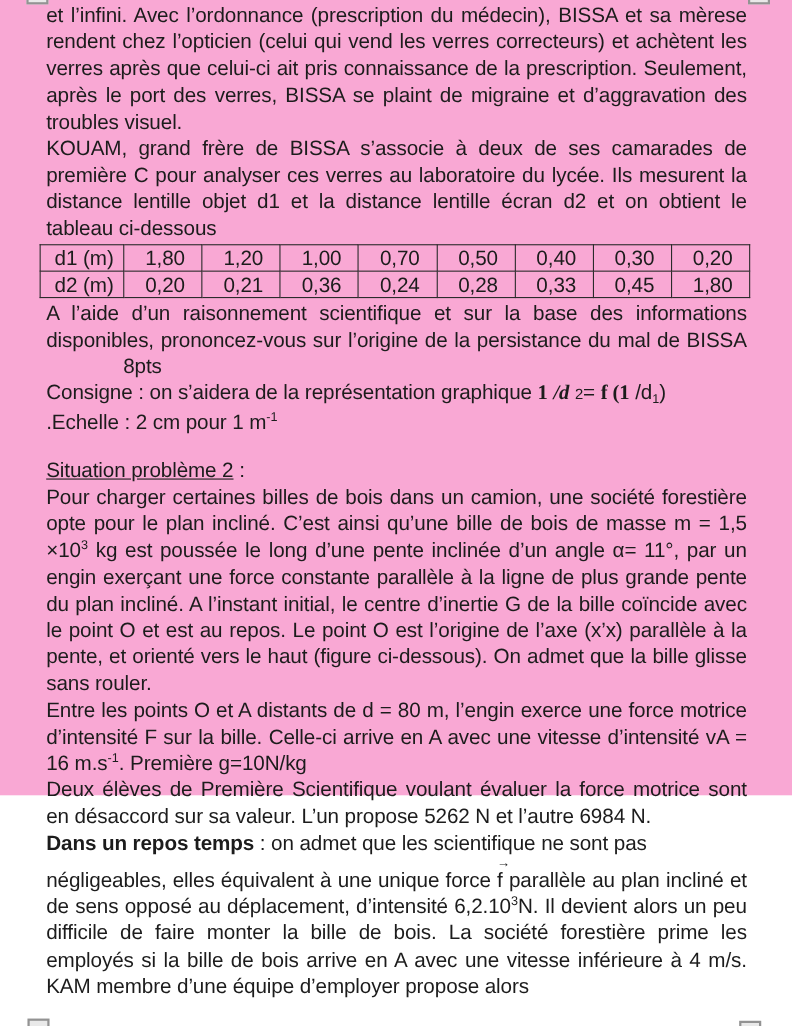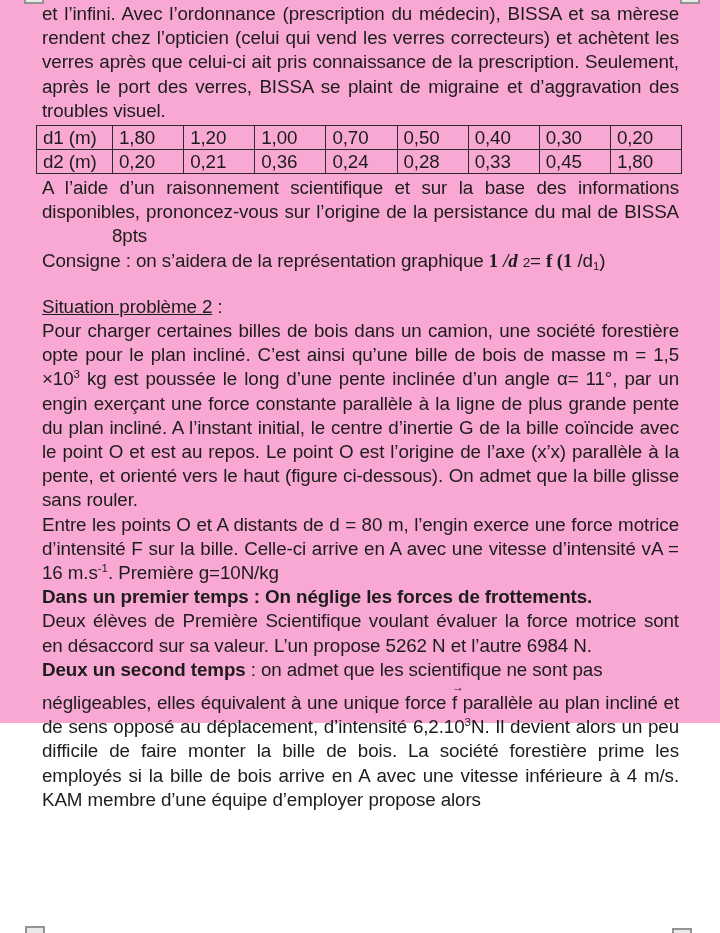--- a/index.html
+++ b/index.html
@@ -24,21 +24,21 @@
   
   .data-table{
     border-collapse:collapse;table-layout:fixed;
     width:646px;margin:2px 0 2px -6px;
     font-size:18.8px;
   }
   .data-table td{
     border:1.5px solid #2b2b2b;
     height:23px;line-height:23px;
     padding:0 2px 0 6px;
-    text-align:left;white-space:nowrap;overflow:hidden;
+    text-align:center;white-space:nowrap;overflow:hidden;
   }
   .col-label{width:76px;}
 
   
   .seg-n{}
   .seg-b{font-weight:bold;}
   .seg-bs{font-family:"Liberation Serif","DejaVu Serif",serif;font-weight:bold;}
   .seg-bis{font-family:"Liberation Serif","DejaVu Serif",serif;font-weight:bold;font-style:italic;}
   .seg-sm{font-size:13.5px;}
   .seg-sup{font-size:11.5px;vertical-align:7px;line-height:0;letter-spacing:0;}
@@ -66,20 +66,21 @@
 
   <div class="handle tl"></div>
   <div class="handle tr"></div>
   <div class="handle bl"></div>
   <div class="handle br"></div>
 
   <div class="content">
 
     <p class="para">et l’infini. Avec l’ordonnance (prescription du médecin), BISSA et sa mèrese rendent chez l’opticien (celui qui vend les verres correcteurs) et achètent les verres après que celui-ci ait pris connaissance de la prescription. Seulement, après le port des verres, BISSA se plaint de migraine et d’aggravation des troubles visuel.</p>
 
+    <p class="para">KOUAM, grand frère de BISSA s’associe à deux de ses camarades de première C pour analyser ces verres au laboratoire du lycée. Ils mesurent la distance lentille objet d1 et la distance lentille écran d2 et on obtient le tableau ci-dessous</p>
 
     <table class="data-table">
       <colgroup>
         <col class="col-label">
           <col>
           <col>
           <col>
           <col>
           <col>
           <col>
@@ -109,29 +110,29 @@
           <td>0,45</td>
           <td>1,80</td>
         </tr>
       </tbody>
     </table>
 
     <p class="para"><span class="seg-n">A l’aide d’un raisonnement scientifique et sur la base des informations disponibles, prononcez-vous sur l’origine de la persistance du mal de BISSA</span><span class="seg-n" style="display: inline-block; width: 70px;"></span><span class="seg-n">8pts</span></p>
 
     <p class="para"><span class="seg-n">Consigne : on s’aidera de la représentation graphique </span><span class="seg-bs">1</span><span class="seg-n"> </span><span class="seg-bis">/d</span><span class="seg-n"> </span><span class="seg-sm">2</span><span class="seg-n">= </span><span class="seg-bs">f</span><span class="seg-bs"> (</span><span class="seg-bs">1</span><span class="seg-n"> /d</span><span class="seg-sub">1</span><span class="seg-n">)</span></p>
 
+    <p class="para"><span class="seg-n">.Echelle : 2 cm pour 1 m</span><span class="seg-sup">-1</span></p>
 
     <p class="para heading"><span class="hl">Situation problème 2</span><span> :</span></p>
 
     <p class="para"><span class="seg-n">Pour charger certaines billes de bois dans un camion, une société forestière opte pour le plan incliné. C’est ainsi qu’une bille de bois de masse m = 1,5 ×10</span><span class="seg-sup">3</span><span class="seg-n"> kg est poussée le long d’une pente inclinée d’un angle α= 11°, par un engin exerçant une force constante parallèle à la ligne de plus grande pente du plan incliné. A l’instant initial, le centre d’inertie G de la bille coïncide avec le point O et est au repos. Le point O est l’origine de l’axe (x’x) parallèle à la pente, et orienté vers le haut (figure ci-dessous). On admet que la bille glisse sans rouler.</span></p>
 
     <p class="para"><span class="seg-n">Entre les points O et A distants de d = 80 m, l’engin exerce une force motrice d’intensité F sur la bille. Celle-ci arrive en A avec une vitesse d’intensité vA = 16 m.s</span><span class="seg-sup">-1</span><span class="seg-n">. Première g=10N/kg</span></p>
 
-    <p class="para bold">Dans un premier temps : On néglige les forces de frottements.</p>
 
     <p class="para">Deux élèves de Première Scientifique voulant évaluer la force motrice sont en désaccord sur sa valeur. L’un propose 5262 N et l’autre 6984 N.</p>
 
-    <p class="para"><span class="seg-b">Deux un second temps</span><span class="seg-n"> : on admet que les scientifique ne sont pas</span></p>
+    <p class="para"><span class="seg-b">Dans un repos temps</span><span class="seg-n"> : on admet que les scientifique ne sont pas</span></p>
 
     <p class="para vec-para"><span class="seg-n">négligeables, elles équivalent à une unique force </span><span class="seg-vec"><span class="vec-arrow">→</span>f</span><span class="seg-n"> parallèle au plan incliné et de sens opposé au déplacement, d’intensité 6,2.10</span><span class="seg-sup">3</span><span class="seg-n">N. Il devient alors un peu difficile de faire monter la bille de bois. La société forestière prime les employés si la bille de bois arrive en A avec une vitesse inférieure à 4 m/s. KAM membre d’une équipe d’employer propose alors</span></p>
 
   </div>
 </div>
 
 </body></html>

